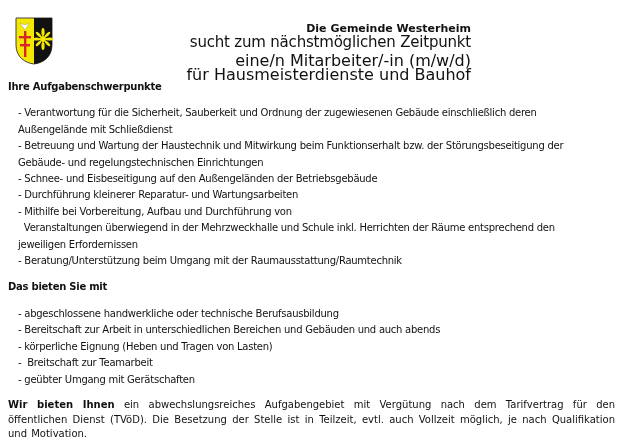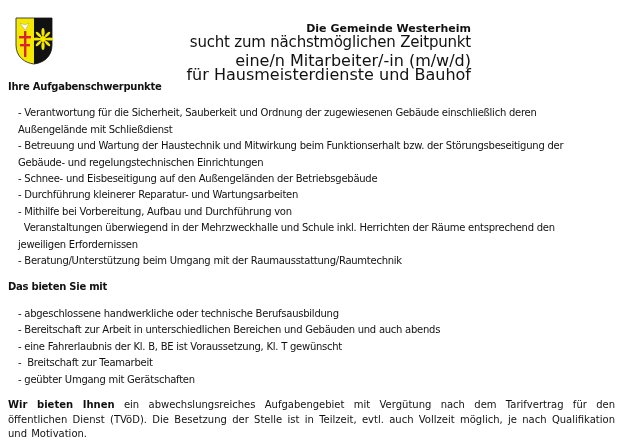--- a/index.html
+++ b/index.html
@@ -76,20 +76,20 @@
     <li>- Durchführung kleinerer Reparatur- und Wartungsarbeiten</li>
     <li>- Mithilfe bei Vorbereitung, Aufbau und Durchführung von</li>
     <li style="white-space:pre-wrap">  Veranstaltungen überwiegend in der Mehrzweckhalle und Schule inkl. Herrichten der Räume entsprechend den jeweiligen Erfordernissen</li>
     <li>- Beratung/Unterstützung beim Umgang mit der Raumausstattung/Raumtechnik</li>
   </ul>
 
   <div class="section-title">Das bieten Sie mit</div>
   <ul class="items">
     <li>- abgeschlossene handwerkliche oder technische Berufsausbildung</li>
     <li>- Bereitschaft zur Arbeit in unterschiedlichen Bereichen und Gebäuden und auch abends</li>
-    <li>- eine Fahrerlaubnis der Kl. B, BE ist Voraussetzung, Kl. T gewünscht</li>
+    <li>- körperliche Eignung (Heben und Tragen von Lasten)</li>
     <li style="white-space:pre-wrap">-  Breitschaft zur Teamarbeit</li>
     <li>- geübter Umgang mit Gerätschaften</li>
   </ul>
 
   <div class="para p1"><b>Wir bieten Ihnen</b><span> ein abwechslungsreiches Aufgabengebiet mit Vergütung nach dem Tarifvertrag für den öffentlichen Dienst (TVöD). Die Besetzung der Stelle ist in Teilzeit, evtl. auch Vollzeit möglich, je nach Qualifikation und Motivation.</span></div>
 
 </div>
 
 </body></html>

